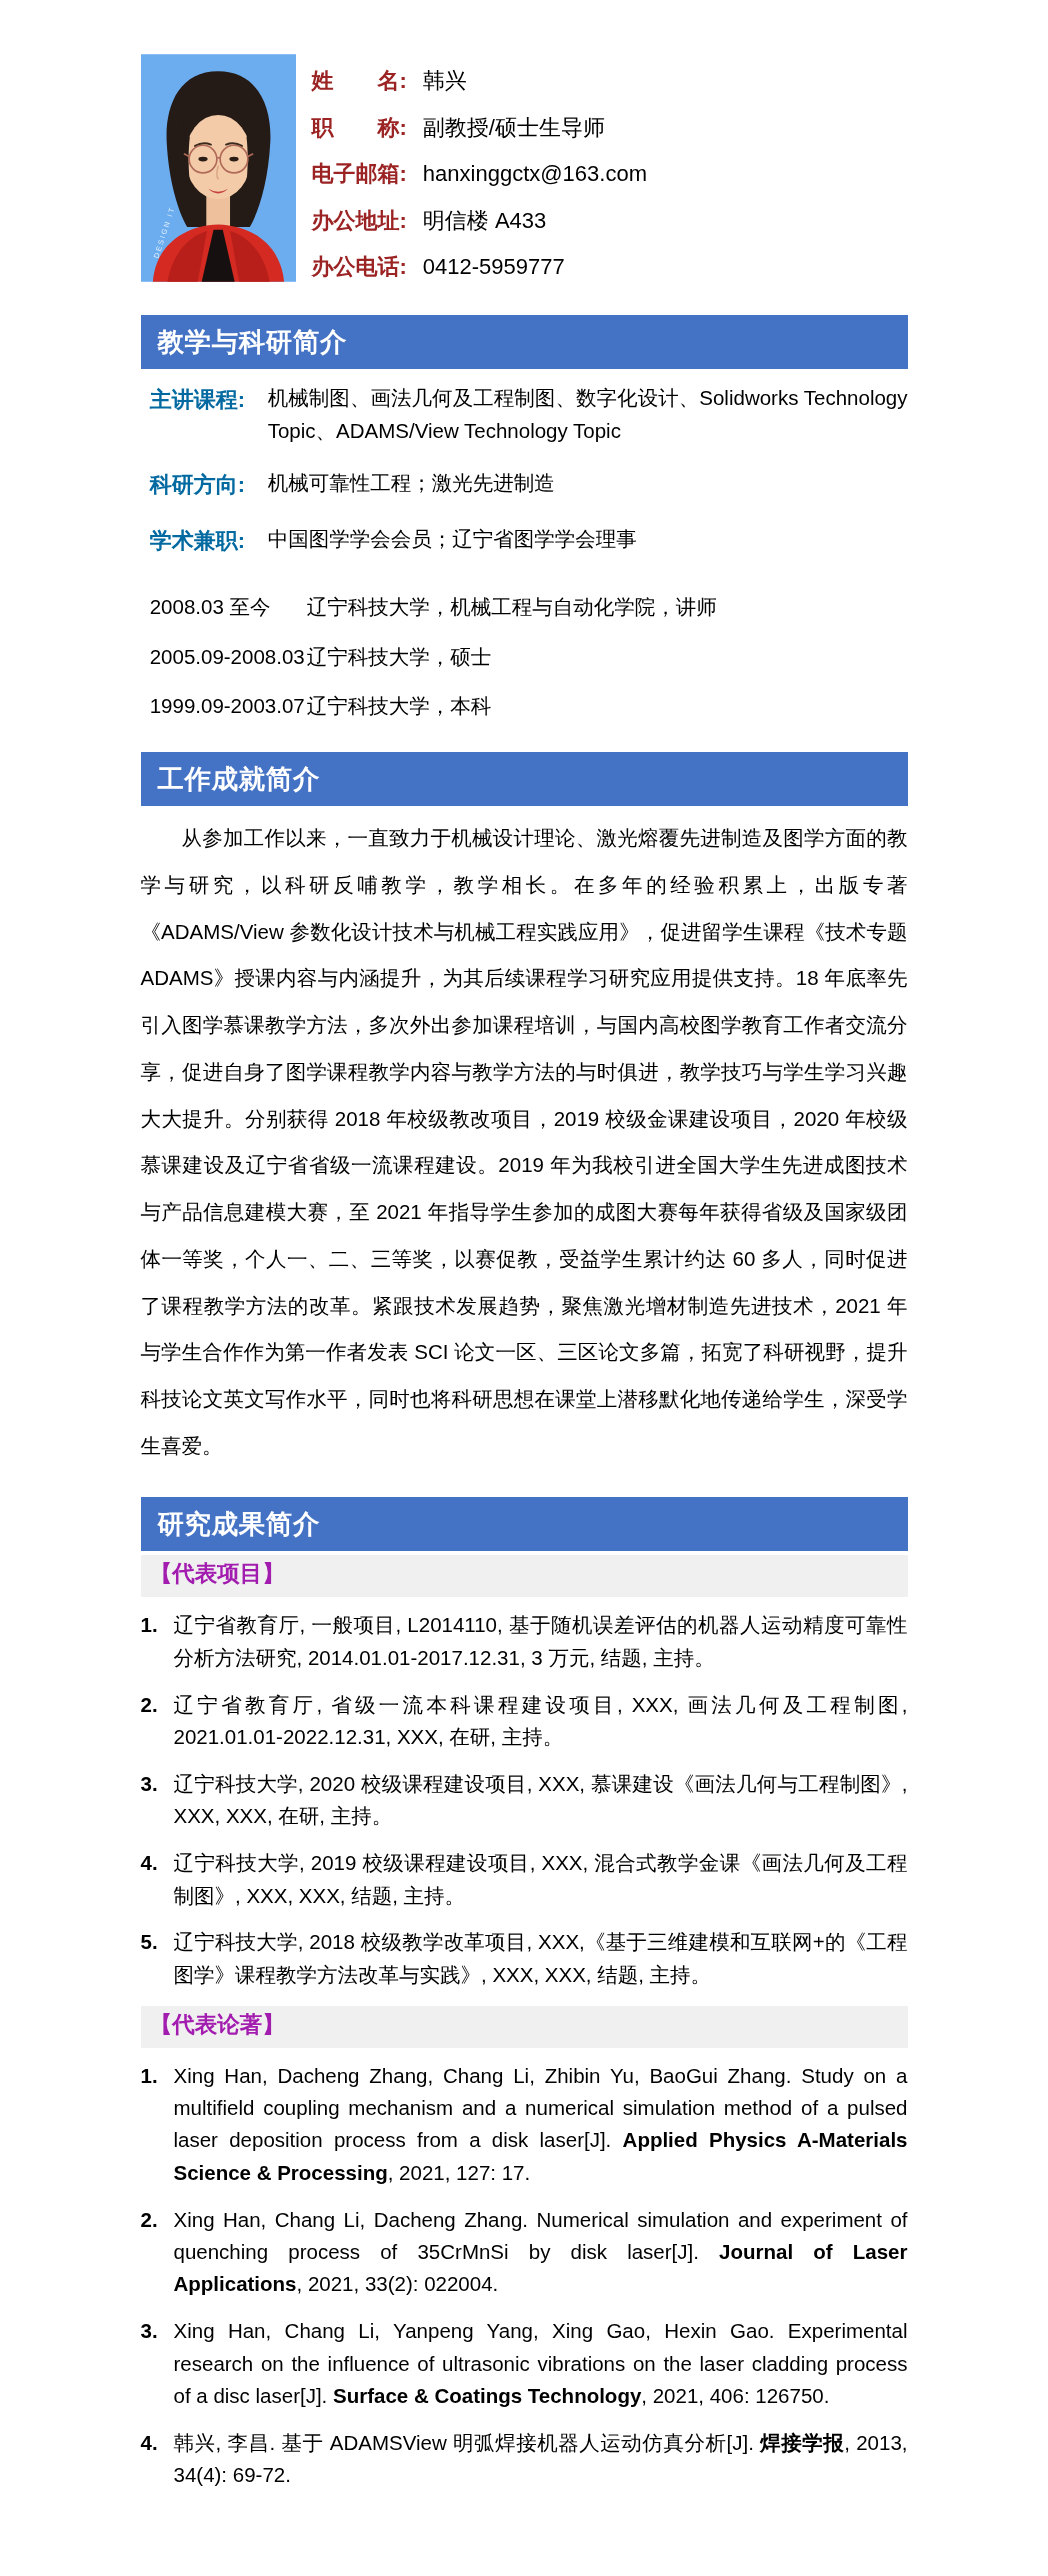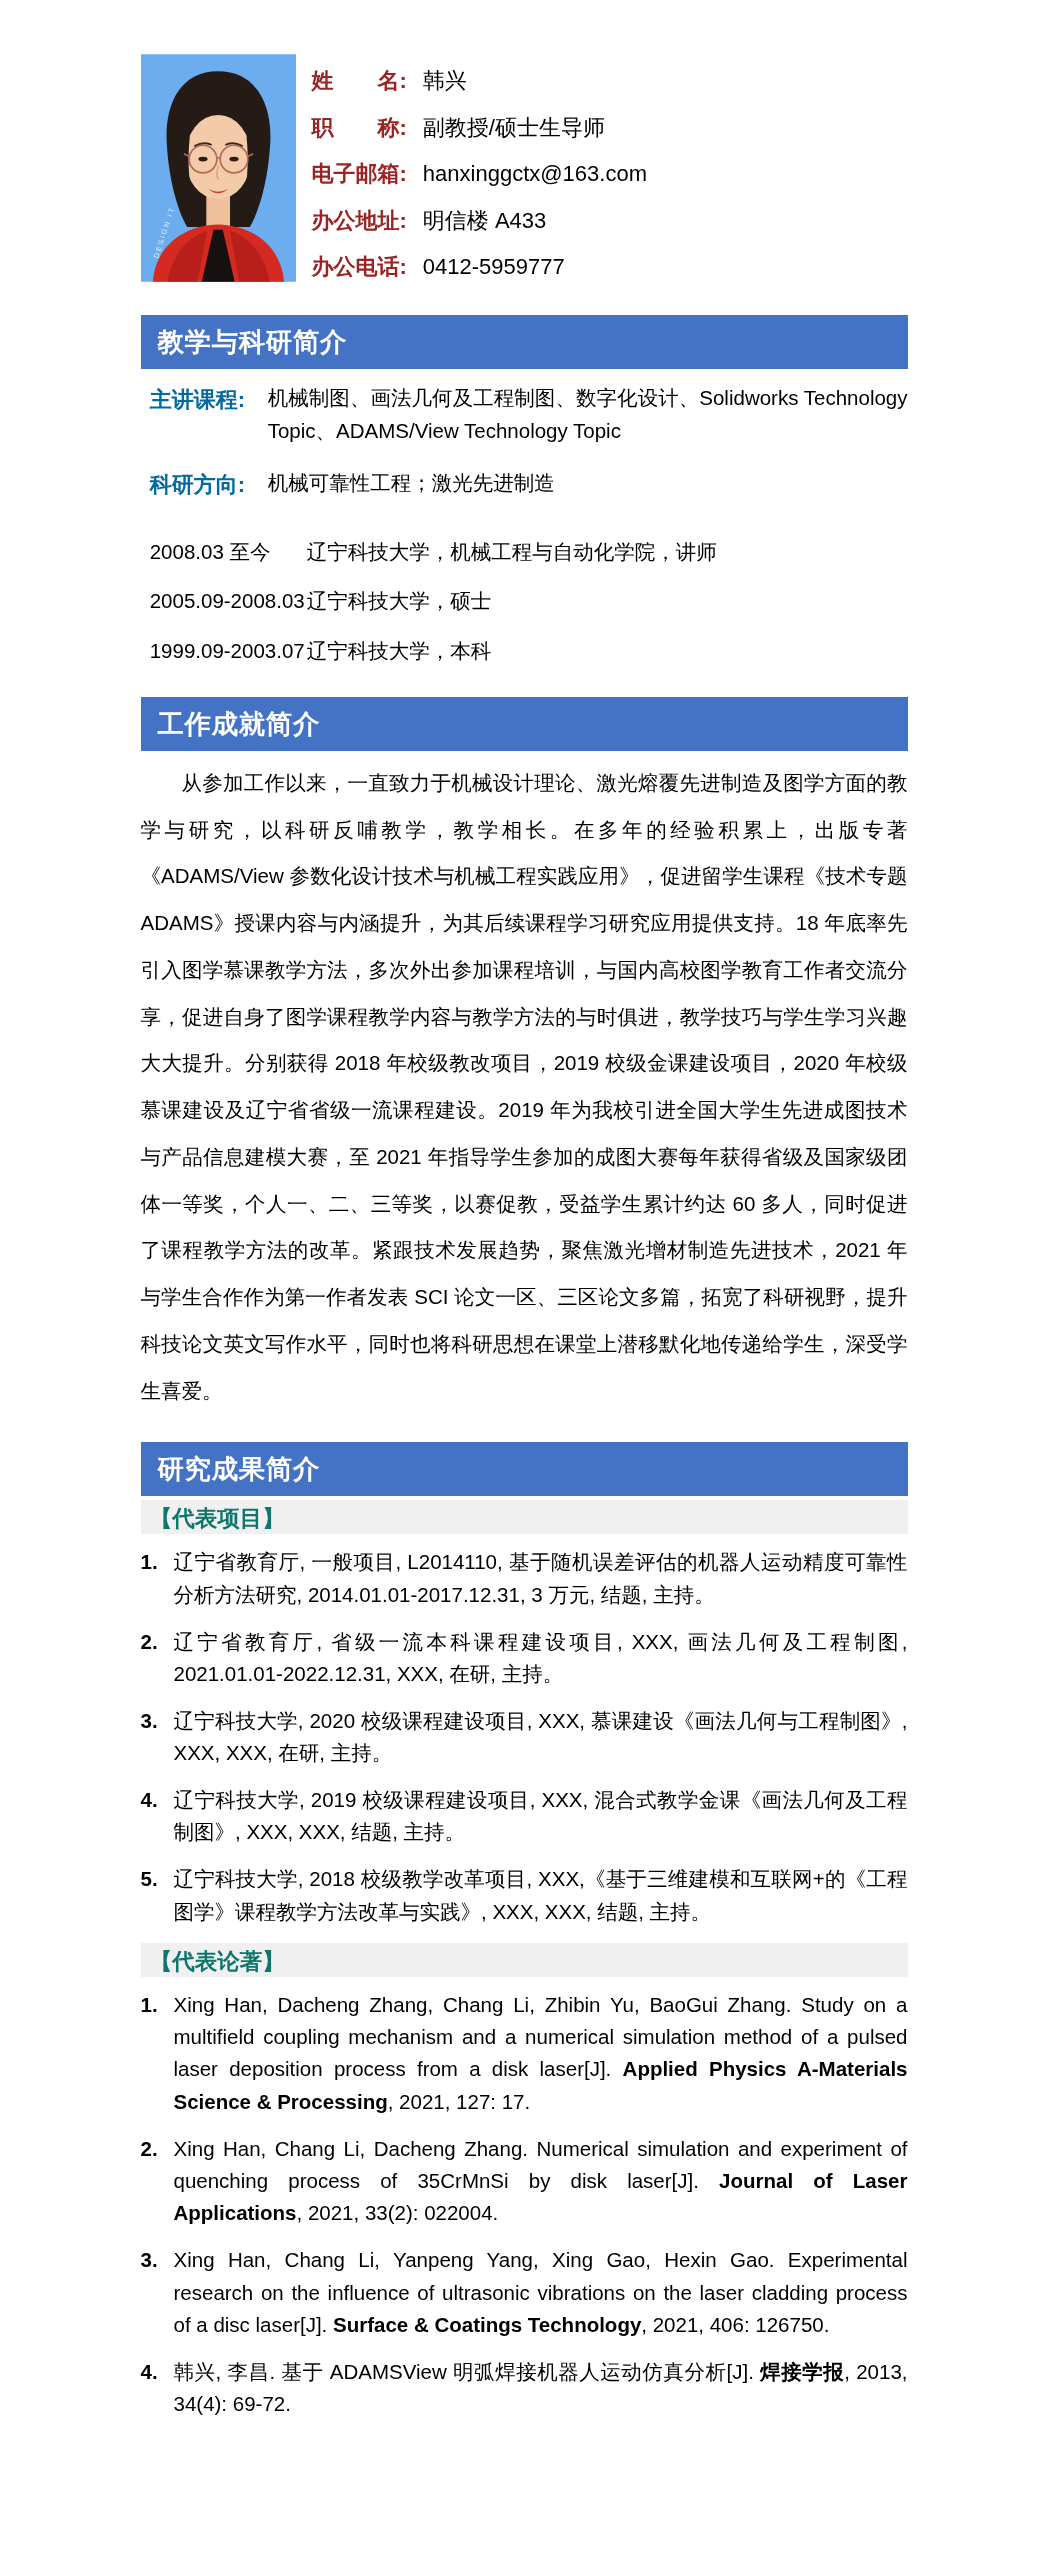--- a/index.html
+++ b/index.html
@@ -10,22 +10,22 @@
   }
   .page{width:767px;margin:0 auto;padding-top:53px;}
   
   .bar{
     background:var(--blue,#4472C4);color:#fff;font-weight:700;font-size:26.4px;
     height:54px;line-height:55px;padding-left:17px;letter-spacing:0.7px;
     margin-bottom:4px;
   }
   
   .band{
-    background:#F0F0F0;color:#0f766e;font-weight:700;font-size:22.5px;
-    height:34px;line-height:38px;padding-left:9.2px;margin:4px 0 12px 0;
+    background:#F0F0F0;color:#a21caf;font-weight:700;font-size:22.5px;
+    height:42px;line-height:38px;padding-left:9.2px;margin:4px 0 12px 0;
   }
   
   .profile{display:flex;gap:16px;padding:1.3px 0 8px 0;}
   .photo{width:155px;height:228px;flex:none;position:relative;overflow:hidden;}
   .photo svg{display:block;width:100%;height:100%;}
   .fields{padding-top:13.2px;}
   .field-row{display:flex;align-items:baseline;margin-bottom:19px;font-size:22px;line-height:1.25;}
   .field-label{color:#9B2323;font-weight:700;white-space:pre;}
   .field-colon{color:#9B2323;font-weight:700;}
   .field-value{margin-left:16px;color:#000;}
@@ -135,20 +135,24 @@
   </div>
   <div class="kv-block">
       <div class="kv-row">
         <span class="kv-label">主讲课程:</span>
         <span class="kv-value">机械制图、画法几何及工程制图、数字化设计、Solidworks Technology Topic、ADAMS/View Technology Topic</span>
       </div>
       <div class="kv-row">
         <span class="kv-label">科研方向:</span>
         <span class="kv-value">机械可靠性工程；激光先进制造</span>
       </div>
+      <div class="kv-row">
+        <span class="kv-label">学术兼职:</span>
+        <span class="kv-value">中国图学学会会员；辽宁省图学学会理事</span>
+      </div>
     </div>
 
   <div class="edu-block">
       <div class="edu-row">
         <span class="edu-period">2008.03 至今</span>
         <span class="edu-detail">辽宁科技大学，机械工程与自动化学院，讲师</span>
       </div>
       <div class="edu-row">
         <span class="edu-period">2005.09-2008.03</span>
         <span class="edu-detail">辽宁科技大学，硕士</span>

